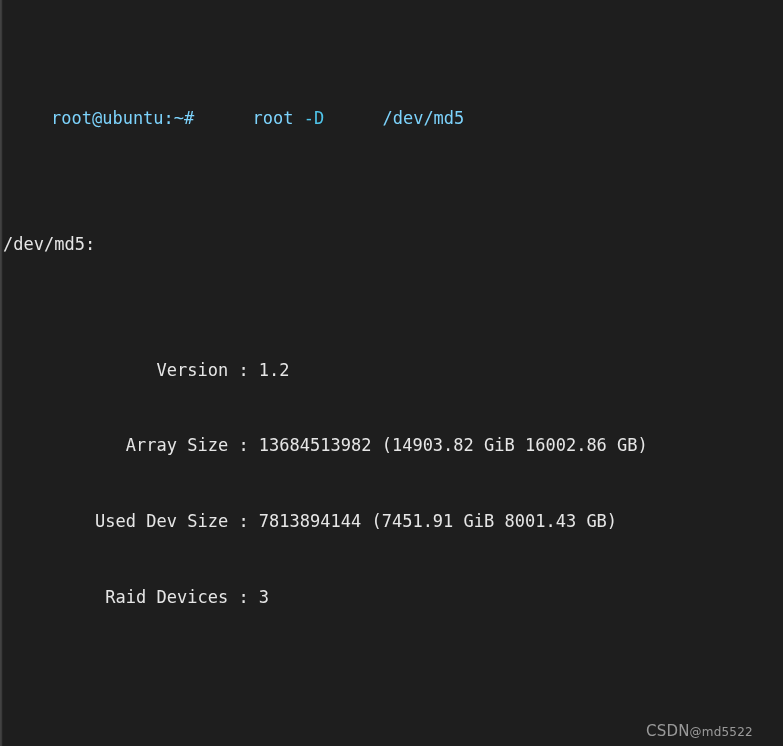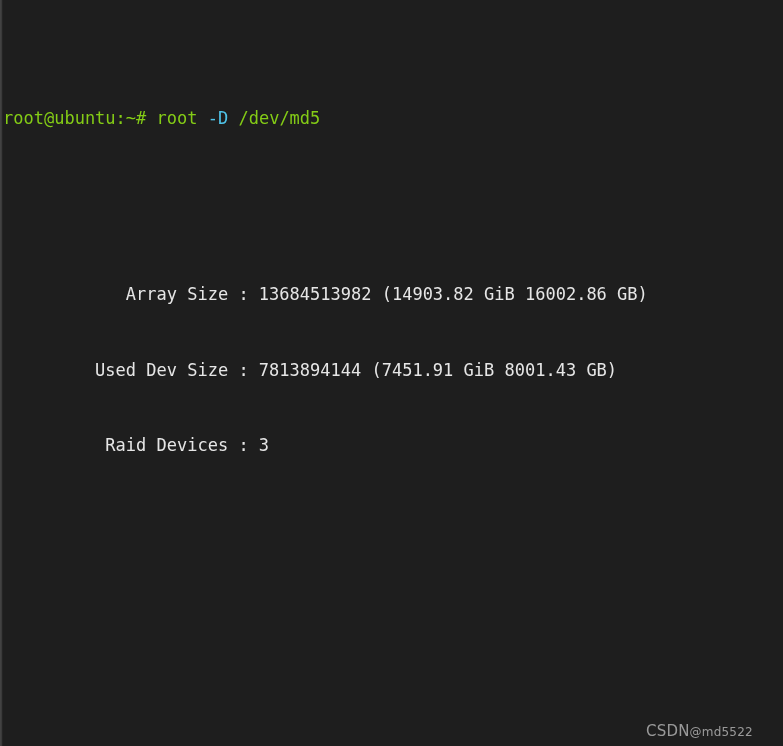--- a/index.html
+++ b/index.html
@@ -35,21 +35,21 @@
     top: 5px;
     width: 780px;
     white-space: pre;
   }
   .row {
     height: 25.2px;
     white-space: pre;
     position: relative;
   }
 
-  .c-white   { color: #84cc16; }
+  .c-white   { color: #7dd3fc; padding-left: 48px; }
   .c-cyan    { color: #4fc3e8; }
 
   
   #watermark {
     position: absolute;
     left: 646px;
     top: 719px;
     font-family: "DejaVu Sans", "Liberation Sans", sans-serif;
     font-size: 15px;
     letter-spacing: 0.2px;
@@ -67,22 +67,24 @@
 <div id="terminal">
 
   <div id="left-edge"></div>
 
   <div id="screen">
 
     
     <div class="row"><span class="c-white">root@ubuntu:~# </span><span class="c-white">root </span><span class="c-cyan">-D</span><span class="c-white"> /dev/md5</span></div>
 
     
+    <div class="row">/dev/md5:</div>
 
     
+    <div class="row"><span>               Version : 1.2</span></div>
     <div class="row"><span>            Array Size : 13684513982 (14903.82 GiB 16002.86 GB)</span></div>
     <div class="row"><span>         Used Dev Size : 7813894144 (7451.91 GiB 8001.43 GB)</span></div>
     <div class="row"><span>          Raid Devices : 3</span></div>
     
     
 
     
 
     
     

